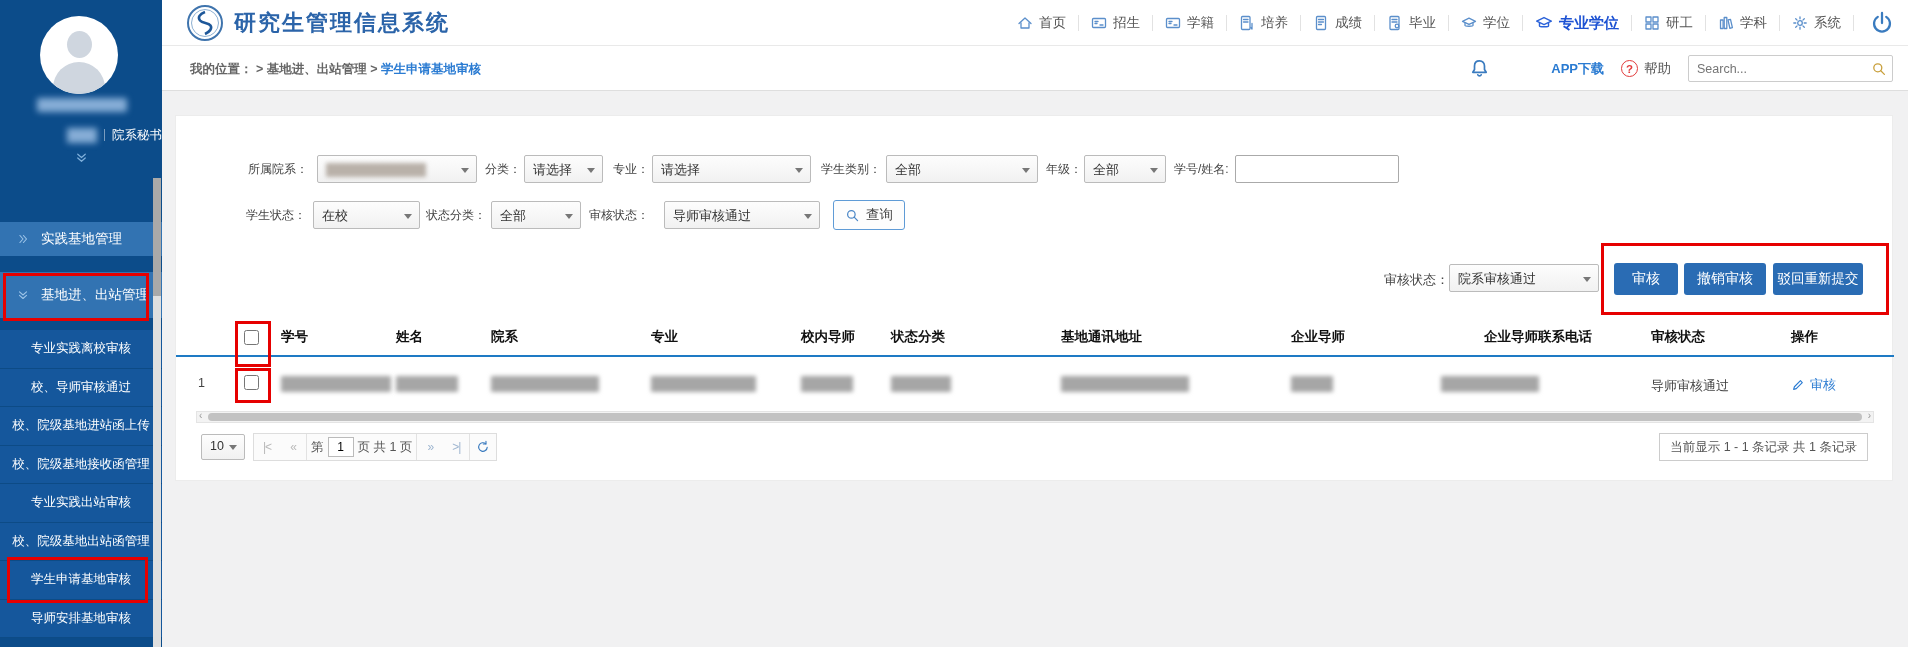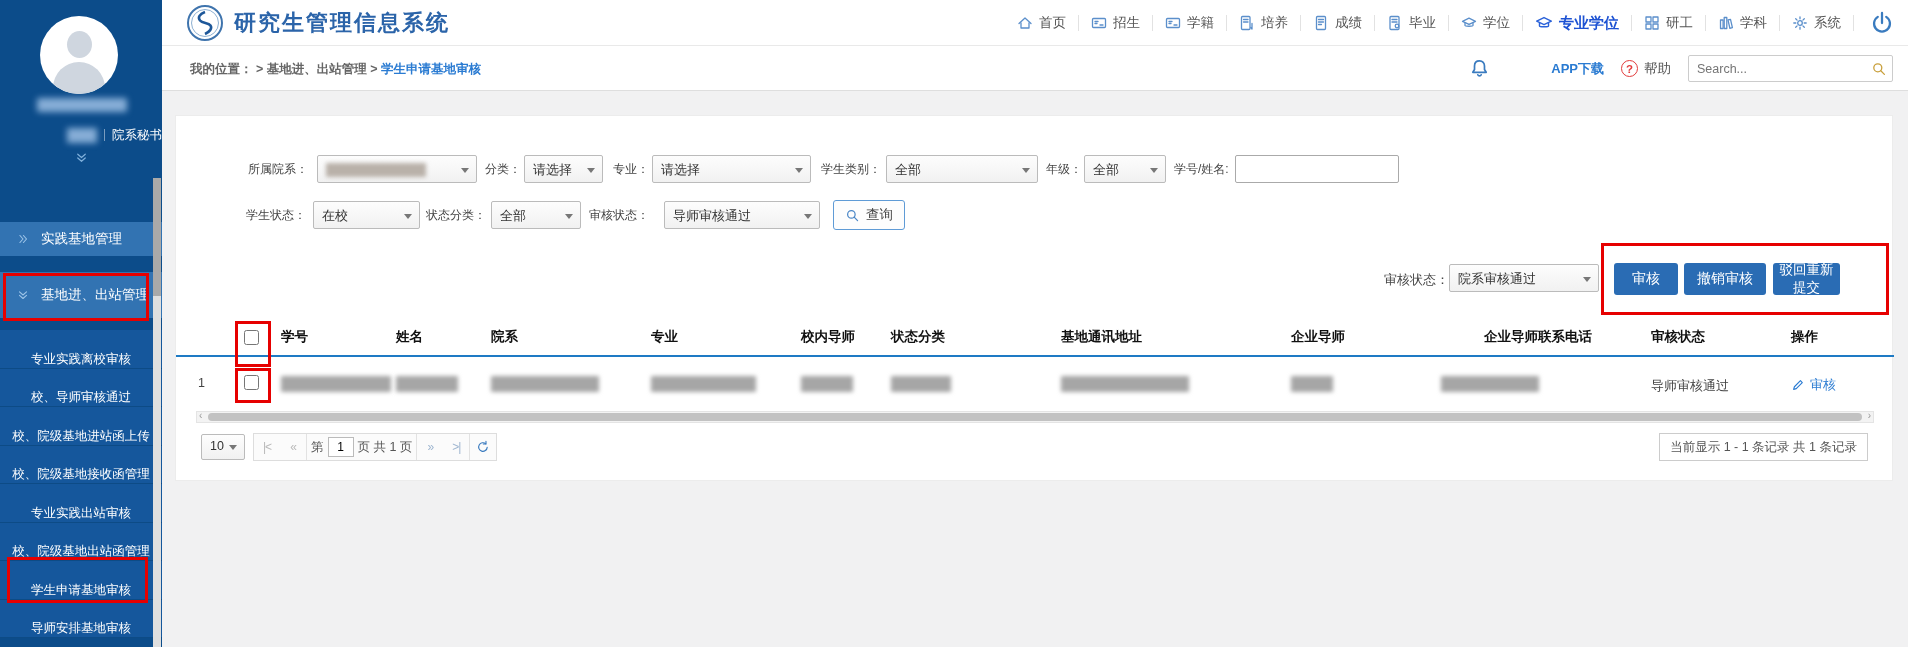--- a/index.html
+++ b/index.html
@@ -17,21 +17,21 @@
   .avatar { position:absolute; left:40px; top:16px; width:78px; height:78px; border-radius:50%; background:#fff; overflow:hidden; }
   .avatar .head { position:absolute; left:27px; top:15px; width:25px; height:27px; border-radius:50%; background:#cfd6df; }
   .avatar .torso { position:absolute; left:13px; top:46px; width:52px; height:40px; border-radius:26px 26px 0 0; background:#cfd6df; }
   .name-blur { position:absolute; left:37px; top:98px; width:90px; height:14px; background:#86add6; filter:blur(3px); border-radius:2px; }
   .role-row { position:absolute; left:0; top:124px; width:162px; height:22px; display:flex; align-items:center; justify-content:flex-end; gap:7px; color:#fff; font-size:12.5px; }
   .role-blur { width:30px; height:15px; background:#86add6; filter:blur(3px); }
   .role-sep { width:1px; height:12px; background:rgba(255,255,255,.45); }
   .side-chevron { position:absolute; left:0; top:150px; width:162px; text-align:center; color:#7fb0dc; }
   .menu-item { position:absolute; left:0; width:162px; background:#3273b2; color:#fff; font-size:13.5px; display:flex; align-items:center; gap:11px; padding-left:16px; cursor:pointer; }
   .menu-item .mic { color:#9cc4e8; display:flex; }
-  .sub-item { position:absolute; left:0; width:162px; height:38.5px; background:#15579c; color:#fff; font-size:12.5px; display:flex; align-items:flex-end; justify-content:center; border-bottom:1px solid #0d4b86; cursor:pointer;font-family:Liberation Serif, serif; }
+  .sub-item { position:absolute; left:0; width:162px; height:38.5px; background:#15579c; color:#fff; font-size:12.5px; display:flex; align-items:center; justify-content:center; border-bottom:1px solid #0d4b86; cursor:pointer;font-family:Liberation Serif, serif; }
   .side-scroll { position:absolute; left:153px; top:178px; width:8px; height:469px; background:#dfdfdf; }
   .side-thumb { position:absolute; left:0; top:0; width:8px; height:118px; background:#a9a9a9; }
   .redbox { position:absolute; border:3px solid #e60000; z-index:6; pointer-events:none; }
 
   
   .main { position:absolute; left:162px; top:0; width:1746px; height:647px; }
   .topbar { position:absolute; left:0; top:0; width:1746px; height:46px; background:#fff; border-bottom:1px solid #e9e9e9; }
   .brand { position:absolute; left:24px; top:4px; display:flex; align-items:center; gap:10px; }
   .app-title { font-size:22px; font-weight:bold; color:#2b64a9; letter-spacing:2px; }
   .topnav { position:absolute; right:8px; top:0; height:46px; display:flex; align-items:center; }
@@ -441,21 +441,21 @@
         <span>查询</span>
       </button>
 
       <span class="batch-label" style="left:1208px;top:155px">审核状态：</span>
       <div class="sel" style="left:1273px;top:148px;width:150px">
         <span class="selval">院系审核通过</span>
           <i class="car"></i>
       </div>
       <button class="btn" style="left:1438px;top:147px;width:64px">审核</button>
       <button class="btn" style="left:1508px;top:147px;width:82px">撤销审核</button>
-      <button class="btn" style="left:1597px;top:147px;width:67px;font-size:13.5px">驳回重新提交</button>
+      <button class="btn" style="left:1597px;top:147px;width:90px;font-size:13.5px">驳回重新提交</button>
       <div class="redbox" style="left:1425px;top:127px;width:288px;height:72px"></div>
 
       <div class="thead">
         <input type="checkbox" class="hcb" style="">
         <span class="th" style="left:105px">学号</span>
         <span class="th" style="left:220px">姓名</span>
         <span class="th" style="left:315px">院系</span>
         <span class="th" style="left:475px">专业</span>
         <span class="th" style="left:625px">校内导师</span>
         <span class="th" style="left:715px">状态分类</span>

